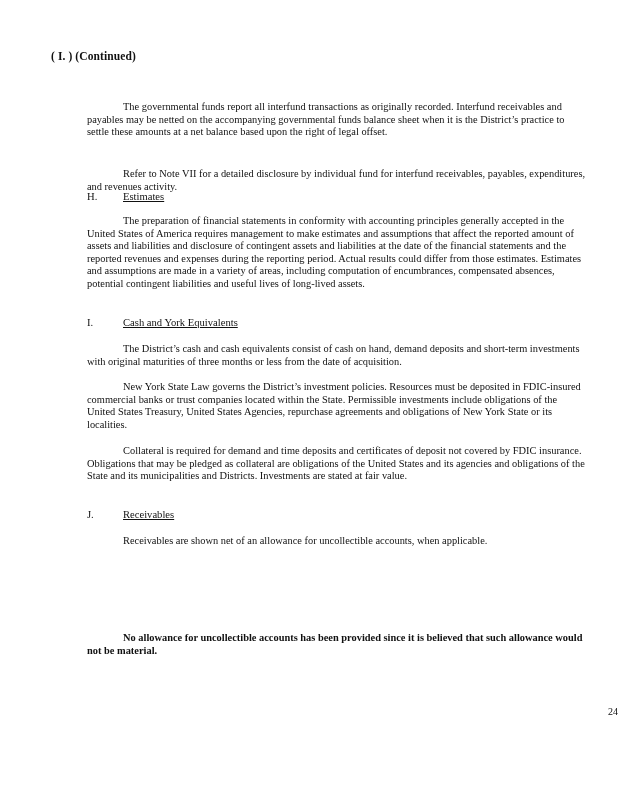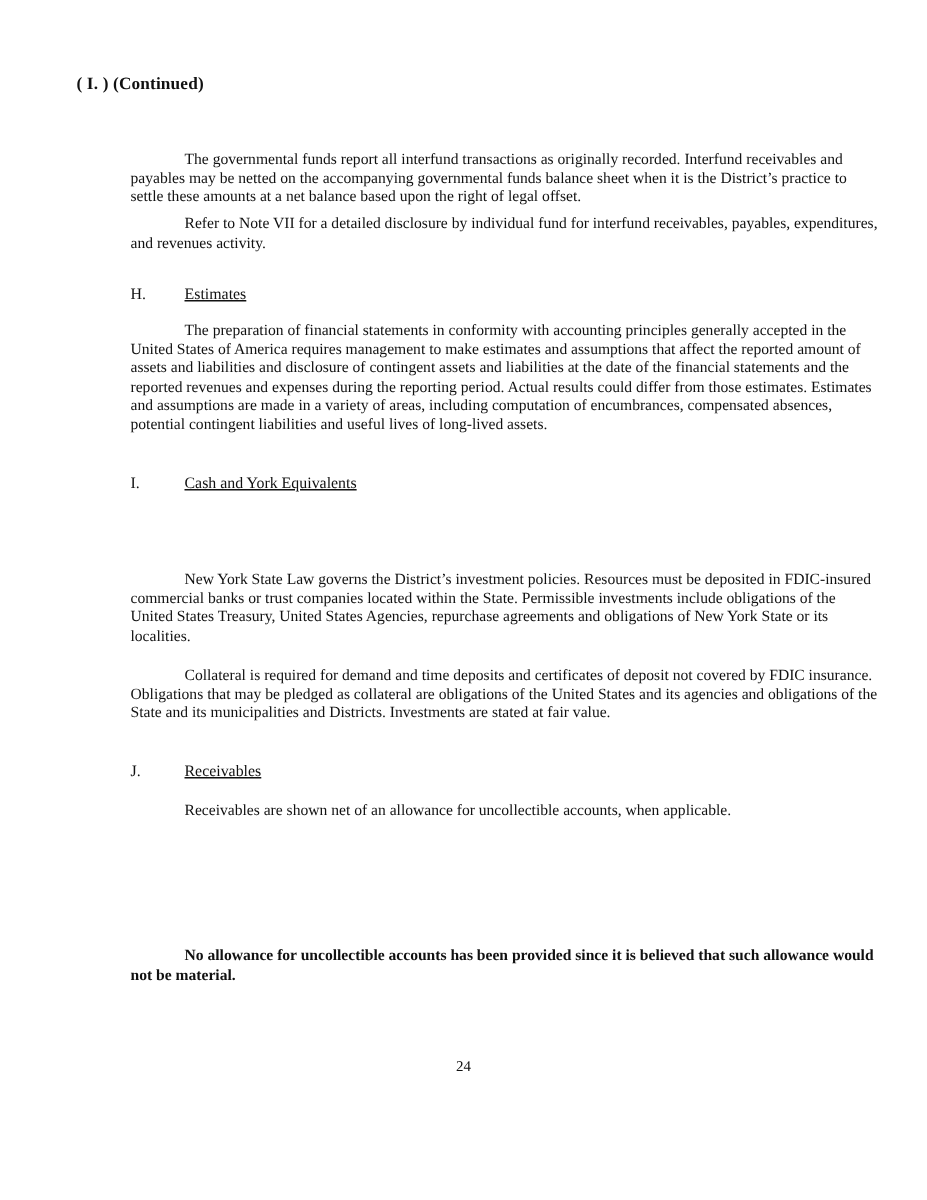--- a/index.html
+++ b/index.html
@@ -17,41 +17,42 @@
     position: absolute; left: 87px; width: 500px;
     font-size: 10.4px; line-height: 12.6px; margin: 0;
   }
   .para .indent { display: inline-block; width: 36px; }
   .heading {
     position: absolute; left: 87px; font-size: 10.6px; font-weight: normal;
   }
   .heading .letter { display: inline-block; width: 36px; }
   .heading .title { text-decoration: underline; }
   .page-number {
-    position: absolute; left: 0; width: 618px; top: 706px; text-align: center;
+    position: absolute; left: 0; width: 618px; top: 706px; text-align: right;
     font-size: 10px;
   }
 </style>
 </head>
 <body>
 
 <div class="page">
 
   <div class="continued">( I. )  (Continued)</div>
 
   <p class="para" style="top:101px;"><span class="indent"></span><span>The governmental funds report all interfund transactions as originally recorded. Interfund receivables and payables may be netted on the accompanying governmental funds balance sheet when it is the District’s practice to settle these amounts at a net balance based upon the right of legal offset.</span></p>
 
-  <p class="para" style="top:144px;"><span class="indent"></span><span>Refer to Note VII for a detailed disclosure by individual fund for interfund receivables, payables, expenditures, and revenues activity.</span></p>
+  <p class="para" style="top:168px;"><span class="indent"></span><span>Refer to Note VII for a detailed disclosure by individual fund for interfund receivables, payables, expenditures, and revenues activity.</span></p>
 
   <div class="heading" style="top:191px;"><span class="letter">H.</span><span class="title">Estimates</span></div>
 
   <p class="para" style="top:215px;"><span class="indent"></span><span>The preparation of financial statements in conformity with accounting principles generally accepted in the United States of America requires management to make estimates and assumptions that affect the reported amount of assets and liabilities and disclosure of contingent assets and liabilities at the date of the financial statements and the reported revenues and expenses during the reporting period. Actual results could differ from those estimates. Estimates and assumptions are made in a variety of areas, including computation of encumbrances, compensated absences, potential contingent liabilities and useful lives of long-lived assets.</span></p>
 
   <div class="heading" style="top:317px;"><span class="letter">I.</span><span class="title">Cash and York Equivalents</span></div>
 
+  <p class="para" style="top:343px;"><span class="indent"></span><span>The District’s cash and cash equivalents consist of cash on hand, demand deposits and short-term investments with original maturities of three months or less from the date of acquisition.</span></p>
 
   <p class="para" style="top:381px;"><span class="indent"></span><span>New York State Law governs the District’s investment policies. Resources must be deposited in FDIC-insured commercial banks or trust companies located within the State. Permissible investments include obligations of the United States Treasury, United States Agencies, repurchase agreements and obligations of New York State or its localities.</span></p>
 
   <p class="para" style="top:445px;font-family:Liberation Serif, serif;"><span class="indent"></span><span>Collateral is required for demand and time deposits and certificates of deposit not covered by FDIC insurance. Obligations that may be pledged as collateral are obligations of the United States and its agencies and obligations of the State and its municipalities and Districts. Investments are stated at fair value.</span></p>
 
   <div class="heading" style="top:509px;"><span class="letter">J.</span><span class="title">Receivables</span></div>
 
   <p class="para" style="top:535px;"><span class="indent"></span><span>Receivables are shown net of an allowance for uncollectible accounts, when applicable.</span></p>
 
 

